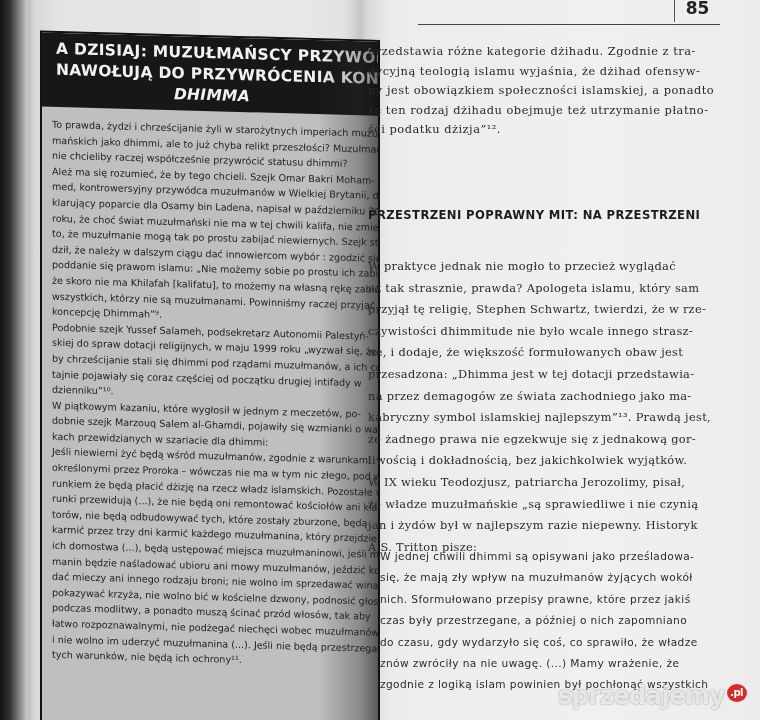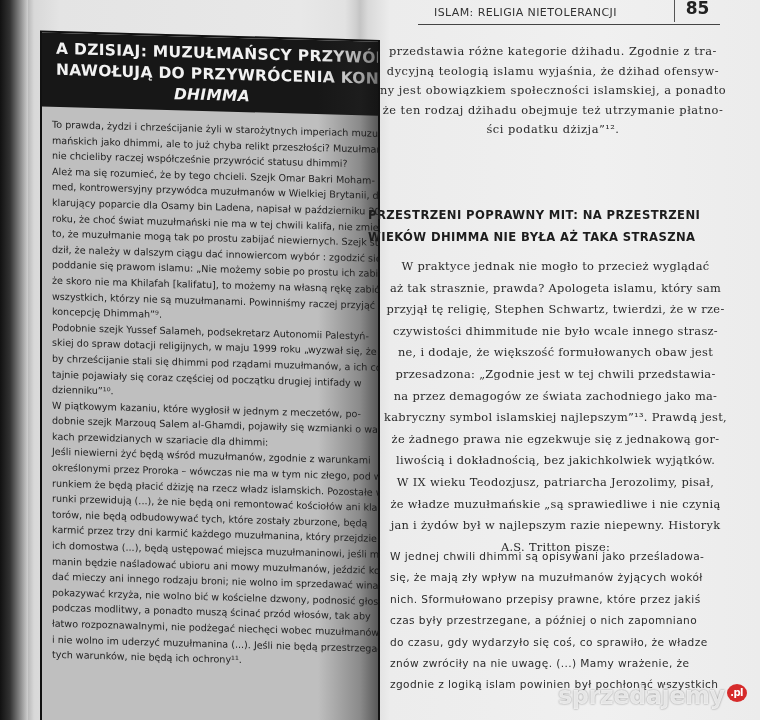--- a/index.html
+++ b/index.html
@@ -71,33 +71,33 @@
   }
   .running-head .rule {
     position: absolute; left: 40px; right: 40px; top: 24px; height: 1px; background: #444;
   }
   .right-text {
     position: absolute; left: 6px; top: 42px; width: 370px;
     font-family: "DejaVu Serif", serif; font-size: 11.4px; line-height: 19.6px; color: #2a2a2a;
     letter-spacing: 0.5px;
     white-space: nowrap;
   }
-  .right-text .line { height: 19.6px; text-align: center; }
+  .right-text .line { height: 19.6px; }
   .section-heading {
     position: absolute; left: 6px; top: 204px; width: 370px;
     font-family: "DejaVu Sans", sans-serif; font-weight: bold; font-size: 11.6px; line-height: 22px;
     color: #1d1d1d; letter-spacing: 0.4px; white-space: nowrap;
   }
   .section-text {
     position: absolute; left: 6px; top: 256px; width: 375px;
     font-family: "DejaVu Serif", serif; font-size: 11.4px; line-height: 21.6px; color: #2a2a2a;
-    letter-spacing: 0.3px; white-space: nowrap; text-align: center;
+    letter-spacing: 0.3px; white-space: nowrap;
   }
   .quote-text {
-    position: absolute; left: 28px; top: 546px; width: 360px;
+    position: absolute; left: 18px; top: 546px; width: 360px;
     font-family: "DejaVu Sans", sans-serif; font-size: 10.6px; line-height: 21.4px; color: #2c2c2c;
     letter-spacing: 0.4px; white-space: nowrap;
   }
 
   .watermark {
     position: absolute; left: 558px; top: 682px;
     font-family: "DejaVu Sans", sans-serif; font-weight: bold; font-size: 24px;
     color: rgba(255,255,255,0.78);
     text-shadow: 0 0 2px rgba(0,0,0,0.45);
     letter-spacing: -0.5px;
@@ -157,45 +157,43 @@
           <div class="para">   i nie wolno im uderzyć muzułmanina (...). Jeśli nie będą przestrzegać</div>
           <div class="para">   tych warunków, nie będą ich ochrony¹¹.</div>
         </div>
       <div class="fade-right"></div>
     </div>
   </div>
   <div class="left-page-edge"></div>
 
   <div class="right-page">
     <div class="running-head">
-      <span class="title">ISLAM: RELIGIA NIETOLERANCJI</span>
       <span class="pgbox">85</span>
       <div class="rule"></div>
     </div>
 
     <div class="right-text" id="top-lines">
         <div class="line">przedstawia różne kategorie dżihadu. Zgodnie z tra-</div>
         <div class="line">dycyjną teologią islamu wyjaśnia, że dżihad ofensyw-</div>
         <div class="line">ny jest obowiązkiem społeczności islamskiej, a ponadto</div>
         <div class="line">że ten rodzaj dżihadu obejmuje też utrzymanie płatno-</div>
         <div class="line">ści podatku dżizja”¹².</div>
       </div>
 
     <div class="section-heading">
       <div>PRZESTRZENI POPRAWNY MIT: NA PRZESTRZENI</div>
-      <div>WIEKÓW DHIMMA NIE BYŁA AŻ TAKA STRASZNA</div>
     </div>
 
     <div class="section-text" id="section-lines">
         <div>W praktyce jednak nie mogło to przecież wyglądać</div>
         <div>aż tak strasznie, prawda? Apologeta islamu, który sam</div>
         <div>przyjął tę religię, Stephen Schwartz, twierdzi, że w rze-</div>
         <div>czywistości dhimmitude nie było wcale innego strasz-</div>
         <div>ne, i dodaje, że większość formułowanych obaw jest</div>
-        <div>przesadzona: „Zgodnie jest w tej chwili przedstawia-</div>
+        <div>przesadzona: „Dhimma jest w tej dotacji przedstawia-</div>
         <div>na przez demagogów ze świata zachodniego jako ma-</div>
         <div>kabryczny symbol islamskiej najlepszym”¹³. Prawdą jest,</div>
         <div>że żadnego prawa nie egzekwuje się z jednakową gor-</div>
         <div>liwością i dokładnością, bez jakichkolwiek wyjątków.</div>
         <div>W IX wieku Teodozjusz, patriarcha Jerozolimy, pisał,</div>
         <div>że władze muzułmańskie „są sprawiedliwe i nie czynią</div>
         <div>jan i żydów był w najlepszym razie niepewny. Historyk</div>
         <div>A.S. Tritton pisze:</div>
       </div>
 

